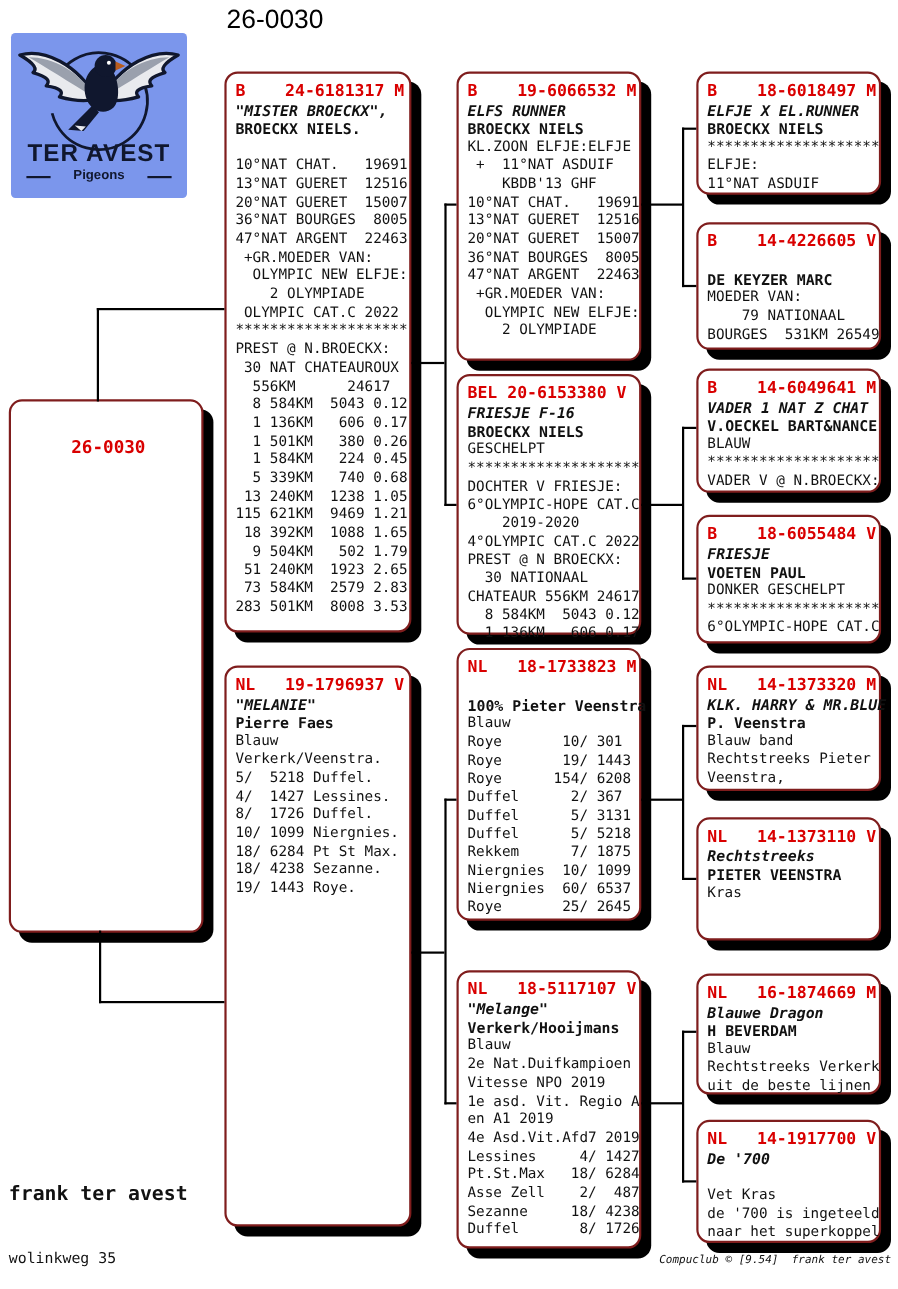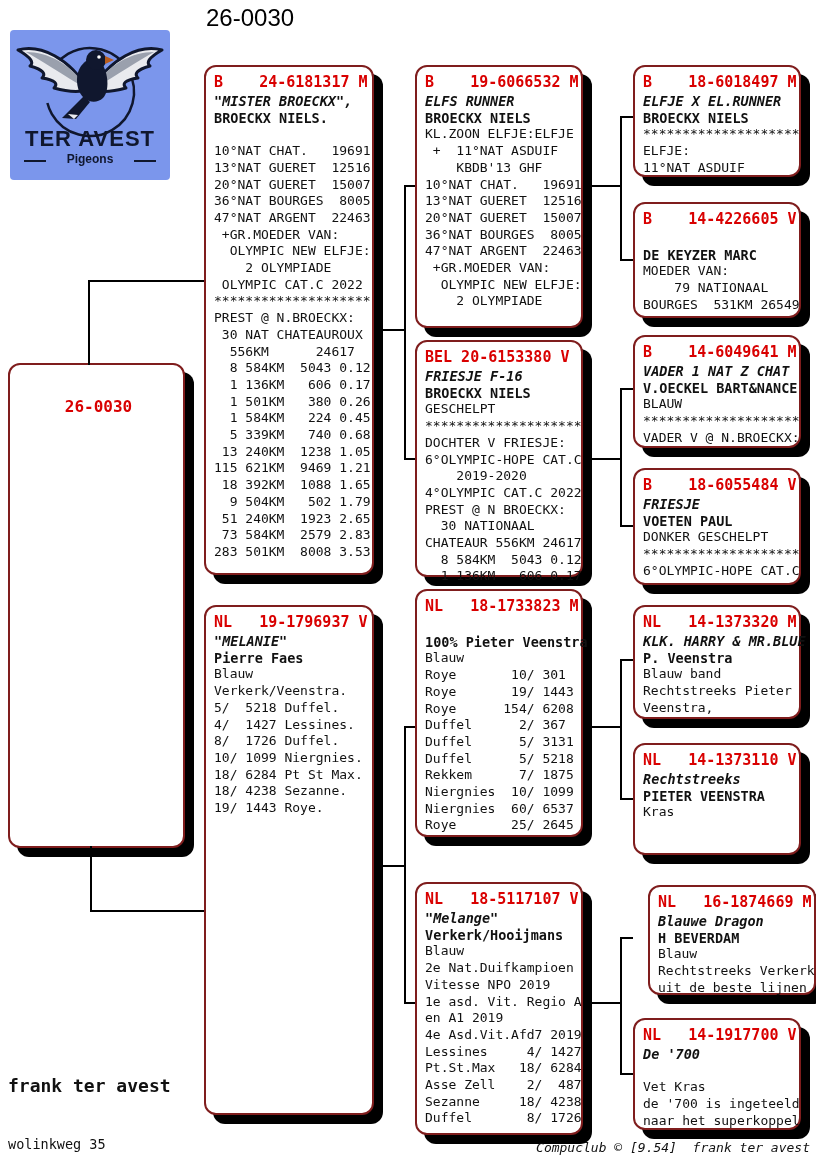--- a/index.html
+++ b/index.html
@@ -38,21 +38,21 @@
   .bowner{font-weight:bold;font-size:13.5px;line-height:16.7px;white-space:pre;}
   .bbody{font-size:13px;line-height:16.7px;white-space:pre;}
   .subject-ring{text-align:center;margin-top:26px;font-size:16px;}
   
   .line{position:absolute;background:#000;}
   
   .footer-left{position:absolute;left:8px;top:1036px;white-space:pre;}
   .f-owner{font-weight:bold;font-size:18px;line-height:24px;}
   .f-line{font-size:13.5px;line-height:17.5px;}
   .footer-right{
-    position:absolute;right:6px;top:1140px;font-style:italic;font-size:13px;white-space:pre;
+    position:absolute;right:6px;top:1140px;font-style:italic;font-size:10px;white-space:pre;
   }
 </style>
 </head>
 <body>
 
 <div class="title">
   <span>26-0030</span>
 </div>
 
 <div class="logo" style="background:#7b96ec;">
@@ -246,21 +246,21 @@
 Veenstra,</div>
 </div>
 
 <div class="pbox" style="left:633px;top:743px;width:168px;height:112px;">
   <div class="ring">NL   14-1373110 V</div>
   <div class="bname">Rechtstreeks</div>
   <div class="bowner">PIETER VEENSTRA</div>
   <div class="bbody">Kras</div>
 </div>
 
-<div class="pbox" style="left:633px;top:885px;width:168px;height:110px;margin-left:15px;">
+<div class="pbox" style="left:633px;top:885px;width:168px;height:110px;">
   <div class="ring">NL   16-1874669 M</div>
   <div class="bname">Blauwe Dragon</div>
   <div class="bowner">H BEVERDAM</div>
   <div class="bbody">Blauw
 Rechtstreeks Verkerk
 uit de beste lijnen</div>
 </div>
 
 <div class="pbox" style="left:633px;top:1018px;width:168px;height:112px;">
   <div class="ring">NL   14-1917700 V</div>

